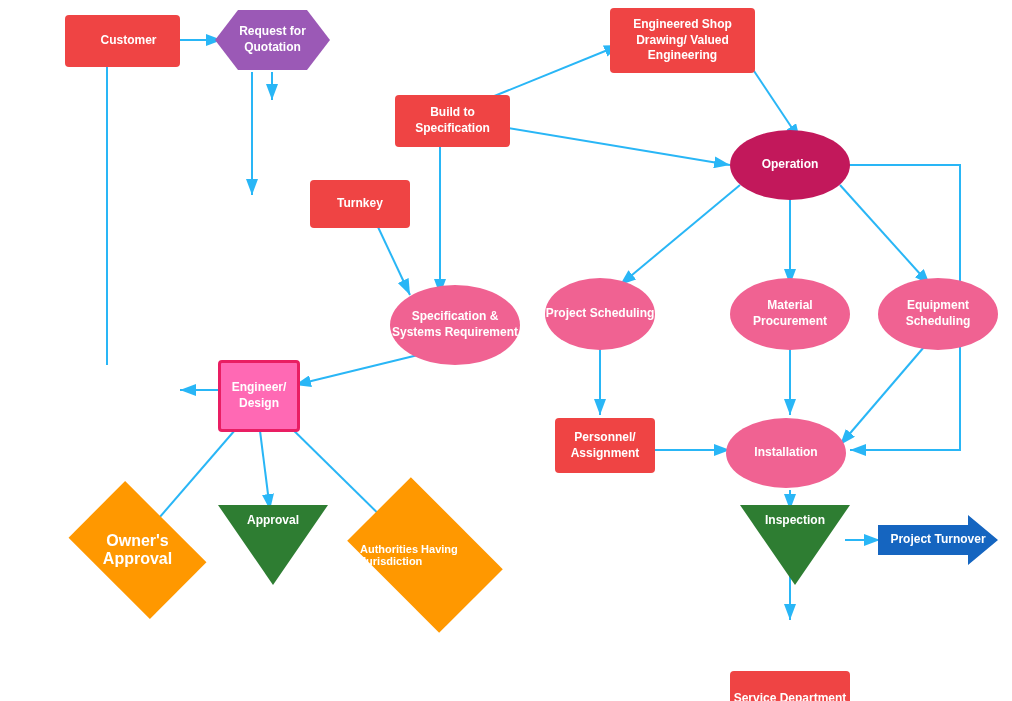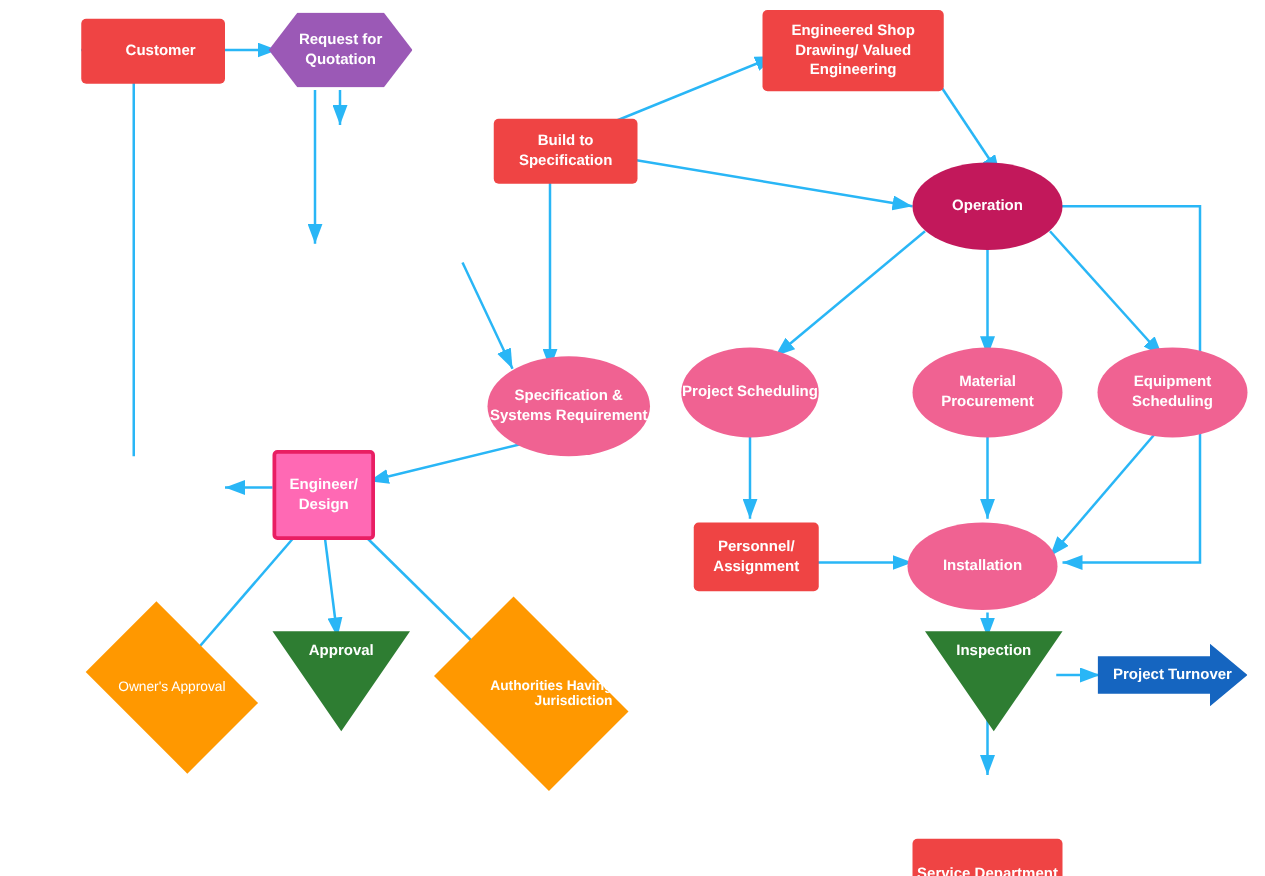--- a/index.html
+++ b/index.html
@@ -138,55 +138,58 @@
   </div>
 
   <div class="node hexagon-purple" style="left:215px;top:10px;width:115px;height:60px;">
     <span>Request for Quotation</span>
   </div>
 
   <div class="node rect-green" style="left:395px;top:95px;width:115px;height:52px;border-radius:4px;">
     <span>Build to Specification</span>
   </div>
 
+  <div class="node rect-green" style="left:310px;top:180px;width:100px;height:48px;border-radius:4px;">
+    <span>Turnkey</span>
+  </div>
 
   <div class="node rect-green" style="left:610px;top:8px;width:145px;height:65px;border-radius:4px;">
     <span>Engineered Shop Drawing/ Valued Engineering</span>
   </div>
 
   <div class="node ellipse-dark-pink" style="left:730px;top:130px;width:120px;height:70px;">
     <span>Operation</span>
   </div>
 
   <div class="node ellipse-light-pink" style="left:390px;top:285px;width:130px;height:80px;">
     <span>Specification &amp; Systems Requirement</span>
   </div>
 
   <div class="node rect-pink" style="left:218px;top:360px;width:82px;height:72px;border-radius:4px;border:3px solid #e91e63;">
     <span>Engineer/ Design</span>
   </div>
 
 
   <div style="position:absolute;left:80px;top:510px;width:115px;height:80px;">
     <div style="width:115px;height:80px;background:#ff9800;transform:rotate(45deg);transform-origin:center;"></div>
-    <div style="position:absolute;top:0;left:0;width:115px;height:80px;display:flex;align-items:center;justify-content:center;text-align:center;font-size:11px;font-weight:normal;color:#fff;">
+    <div style="position:absolute;top:0;left:0;width:115px;height:80px;display:flex;align-items:center;justify-content:center;text-align:center;font-size:16px;font-weight:bold;color:#fff;">
       <span>Owner's Approval</span>
     </div>
   </div>
 
   <div style="position:absolute;left:218px;top:505px;width:110px;height:90px;">
     <div style="width:0;height:0;border-left:55px solid transparent;border-right:55px solid transparent;border-top:80px solid #2e7d32;margin:0 auto;"></div>
     <div style="position:absolute;top:8px;left:0;width:110px;text-align:center;font-size:12px;font-weight:bold;color:#fff;">
       <span>Approval</span>
     </div>
   </div>
 
   <div style="position:absolute;left:360px;top:510px;width:130px;height:90px;">
     <div style="width:130px;height:90px;background:#ff9800;transform:rotate(45deg);transform-origin:center;position:absolute;top:0;left:0;"></div>
-    <div style="position:absolute;top:0;left:0;width:130px;height:90px;display:flex;align-items:center;justify-content:center;text-align:right;font-size:11px;font-weight:bold;color:#fff;">
+    <div style="position:absolute;top:0;left:0;width:130px;height:90px;display:flex;align-items:center;justify-content:center;text-align:left;font-size:11px;font-weight:bold;color:#fff;">
       <span>Authorities Having Jurisdiction</span>
     </div>
   </div>
 
   <div class="node ellipse-light-pink" style="left:545px;top:278px;width:110px;height:72px;">
     <span>Project Scheduling</span>
   </div>
 
   <div class="node ellipse-light-pink" style="left:730px;top:278px;width:120px;height:72px;">
     <span>Material Procurement</span>

